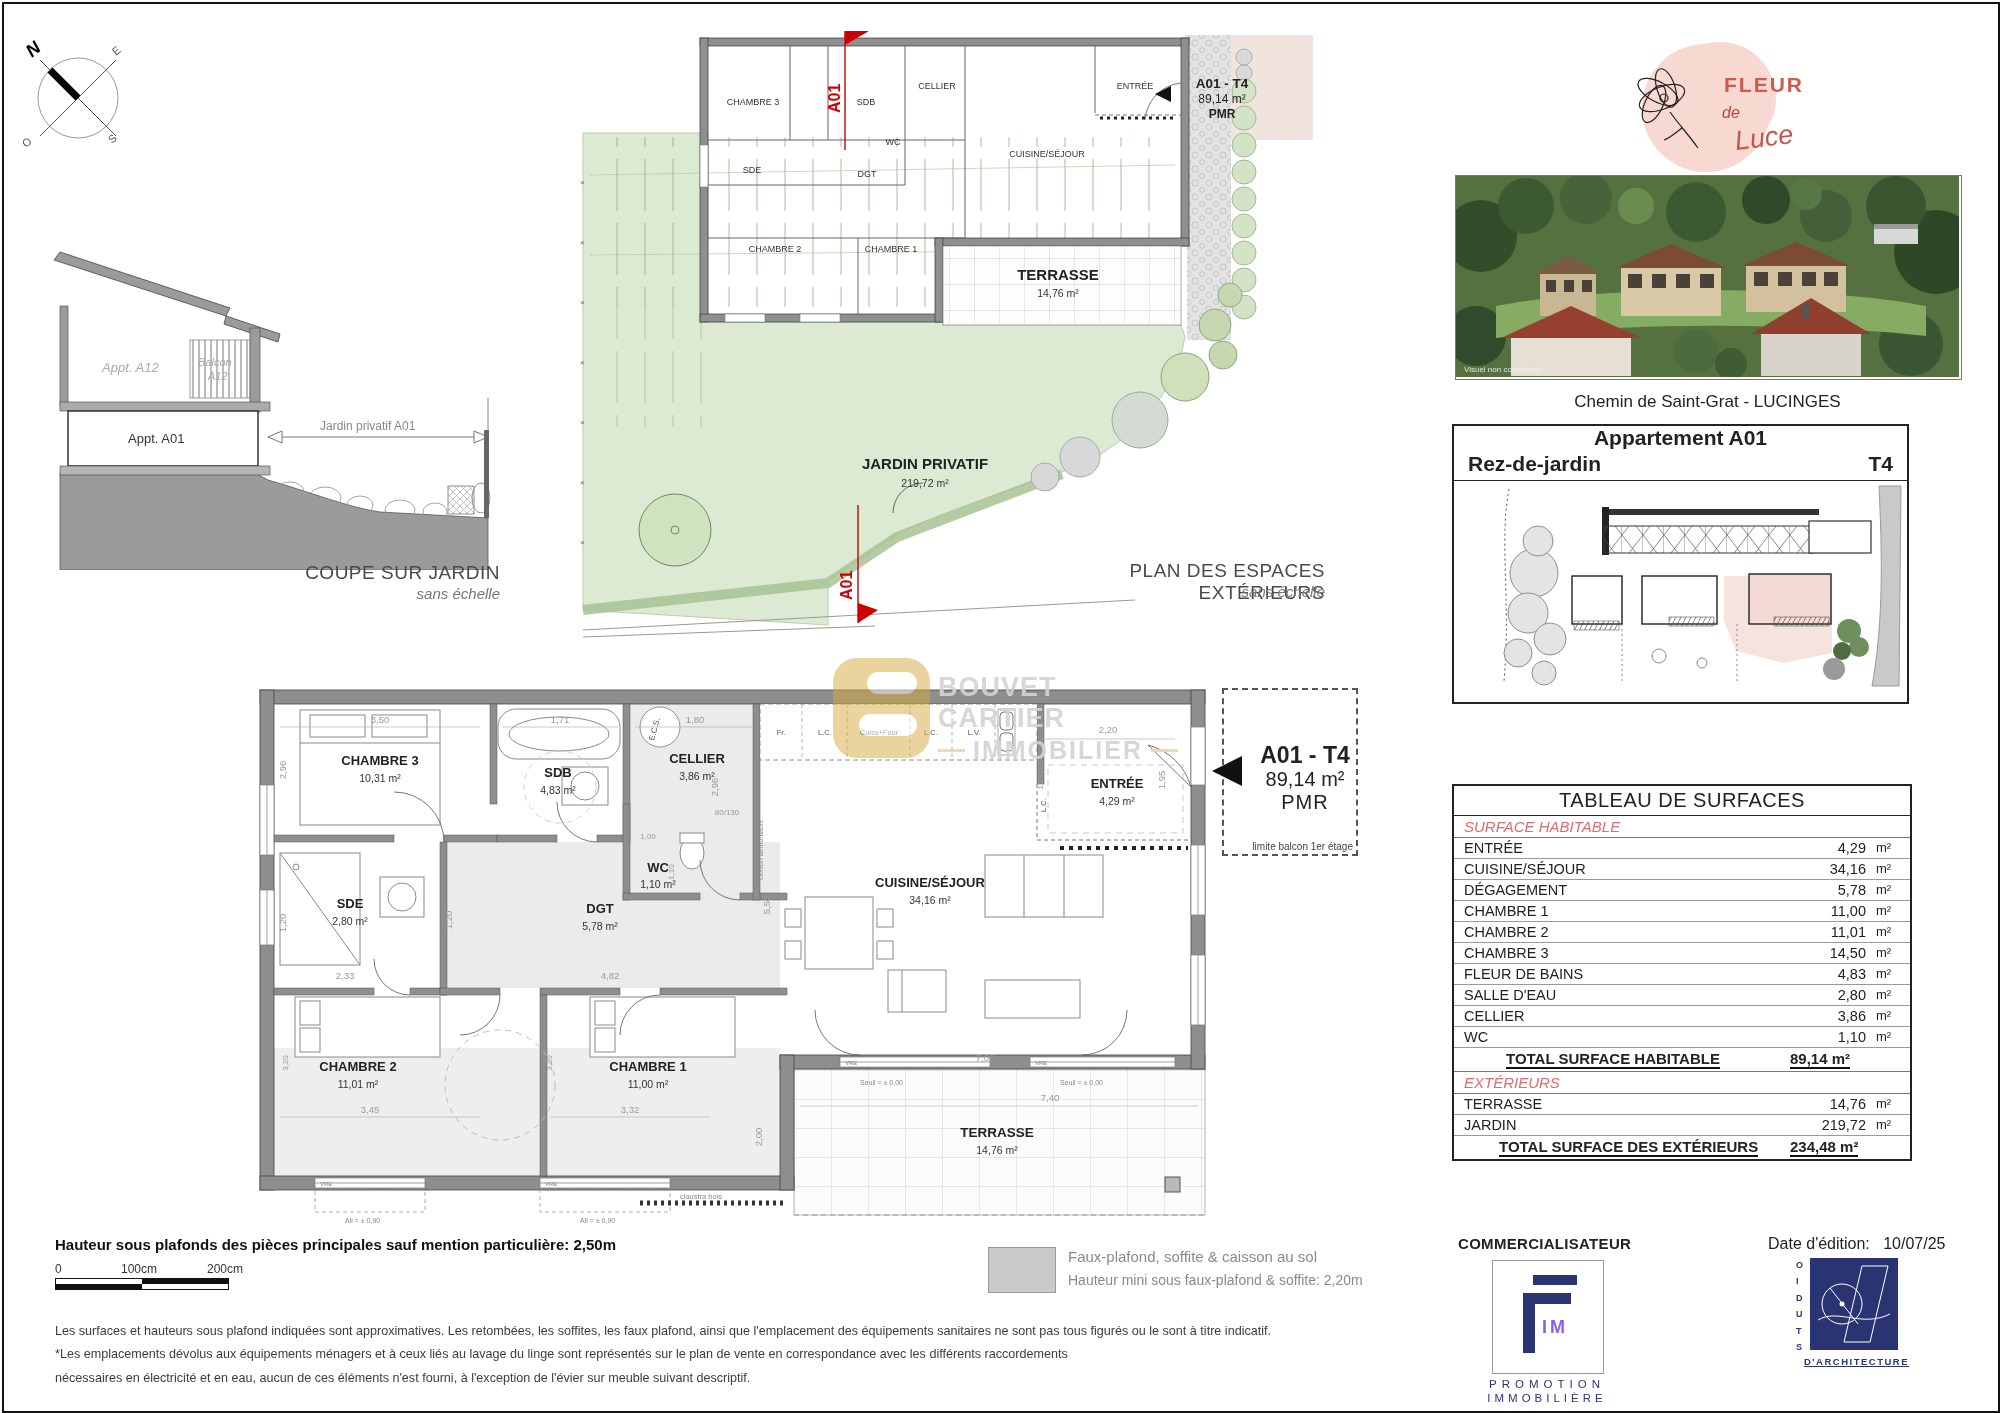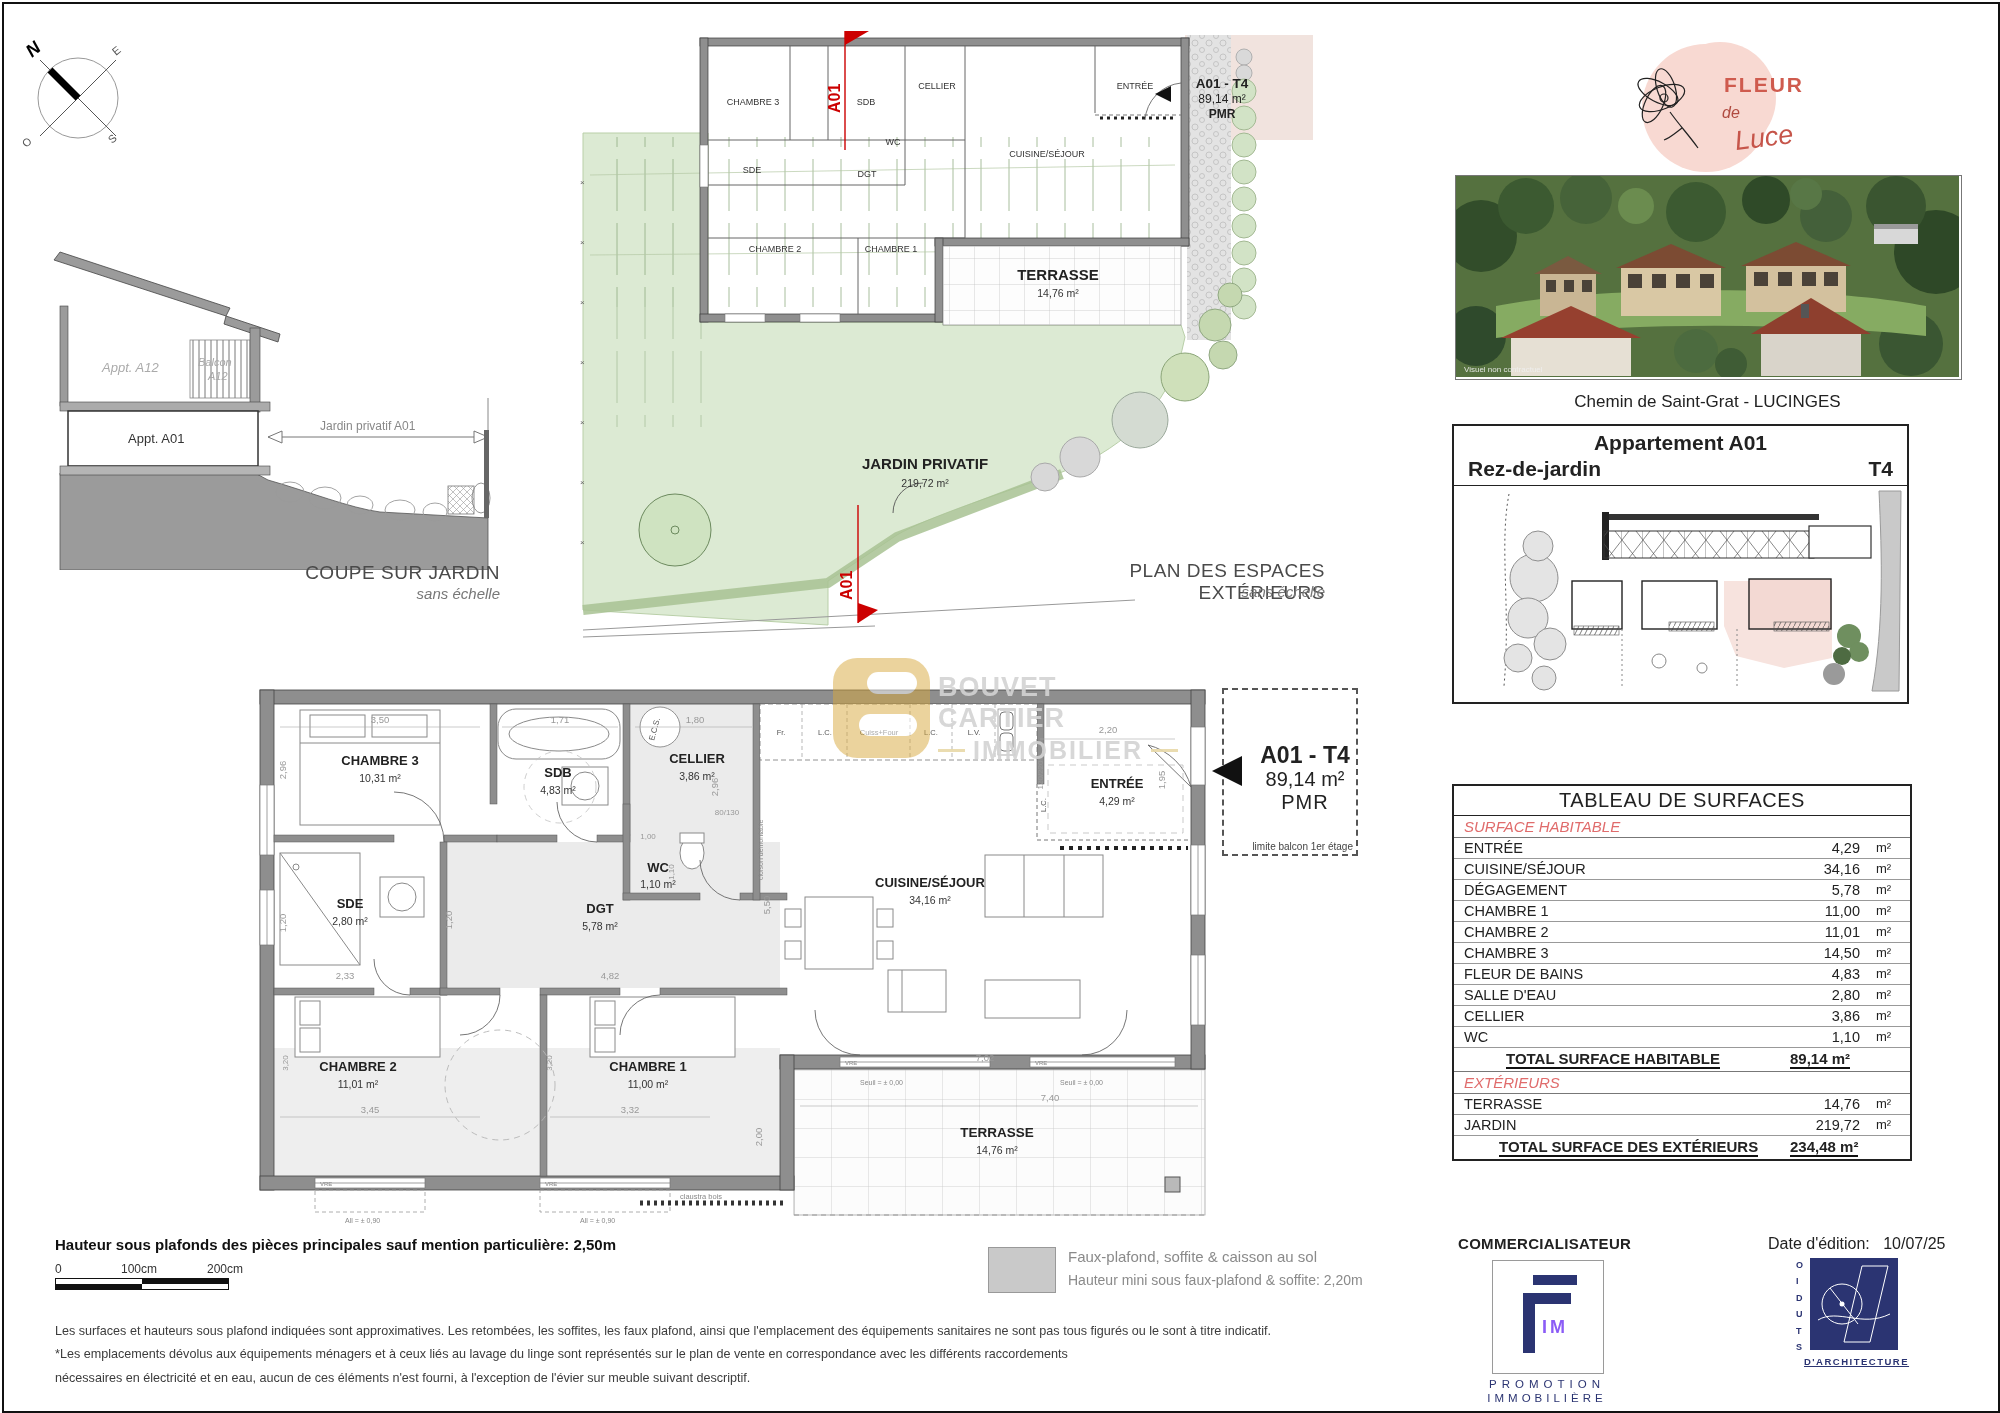--- a/index.html
+++ b/index.html
@@ -29,30 +29,30 @@
   .wm-text{left:938px;top:672px;width:240px;color:#d3d3d3;opacity:.9;}
   .wm-text .t1{font-size:27px;font-weight:bold;letter-spacing:1px;}
   .wm-text .t2{font-size:25px;font-weight:bold;letter-spacing:2px;display:flex;align-items:center;gap:8px;margin-top:2px;}
   .wm-rule{height:3px;width:34px;background:#e8d9a8;}
   
   .logo-wrap{left:1600px;top:26px;width:210px;height:160px;}
   .photo-wrap{left:1455px;top:175px;width:505px;height:203px;border:1px solid #777;}
   .photo-caption{position:absolute;left:8px;bottom:5px;font-size:8px;color:#f0f0f0;opacity:.9;}
   .address{left:1455px;top:392px;width:505px;text-align:center;font-size:17px;color:#222;}
   .unit-box{left:1452px;top:424px;width:453px;height:276px;border:2px solid #222;background:#fff;}
-  .unit-box .row1{text-align:center;font-size:21px;font-weight:bold;padding-top:5px;}
+  .unit-box .row1{text-align:center;font-size:21px;font-weight:bold;}
   .unit-box .row2{display:flex;justify-content:space-between;padding:2px 14px 4px 14px;font-size:21px;font-weight:bold;border-bottom:1.5px solid #222;}
   
   .surf-table{left:1452px;top:784px;width:456px;border:2px solid #222;background:#fff;font-size:14.5px;}
   .surf-title{font-size:20px;text-align:center;padding:3px 0;border-bottom:1.5px solid #222;letter-spacing:.5px;}
   .sec-row{height:21px;line-height:21px;padding-left:10px;color:#e06c6c;font-style:italic;font-size:15px;border-bottom:1px solid #777;}
   .data-row{height:20px;line-height:20px;display:flex;border-bottom:1px solid #999;}
   .data-row .lbl{flex:1;padding-left:10px;}
   .data-row .num{width:60px;text-align:right;}
-  .data-row .unit{width:34px;padding-left:16px;font-size:13px;}
+  .data-row .unit{width:34px;padding-left:10px;font-size:13px;}
   .total-row{height:23px;line-height:22px;display:flex;font-weight:bold;font-size:15px;border-bottom:1px solid #777;}
   .total-row .lbl{flex:1;padding-left:52px;}
   .total-row .lbl span,.total-row .val span{border-bottom:2px solid #111;}
   .total-row .val{width:120px;text-align:left;}
   .data-row:last-child{border-bottom:none;}
   
   .height-note{left:55px;top:1236px;font-size:15px;font-weight:bold;color:#111;}
   .scalebar{left:55px;top:1262px;width:230px;font-size:12px;color:#333;}
   .scalebar .ticks{position:relative;height:16px;}
   .bar{width:172px;height:10px;border:1px solid #111;display:grid;grid-template-columns:1fr 1fr;grid-template-rows:1fr 1fr;}

